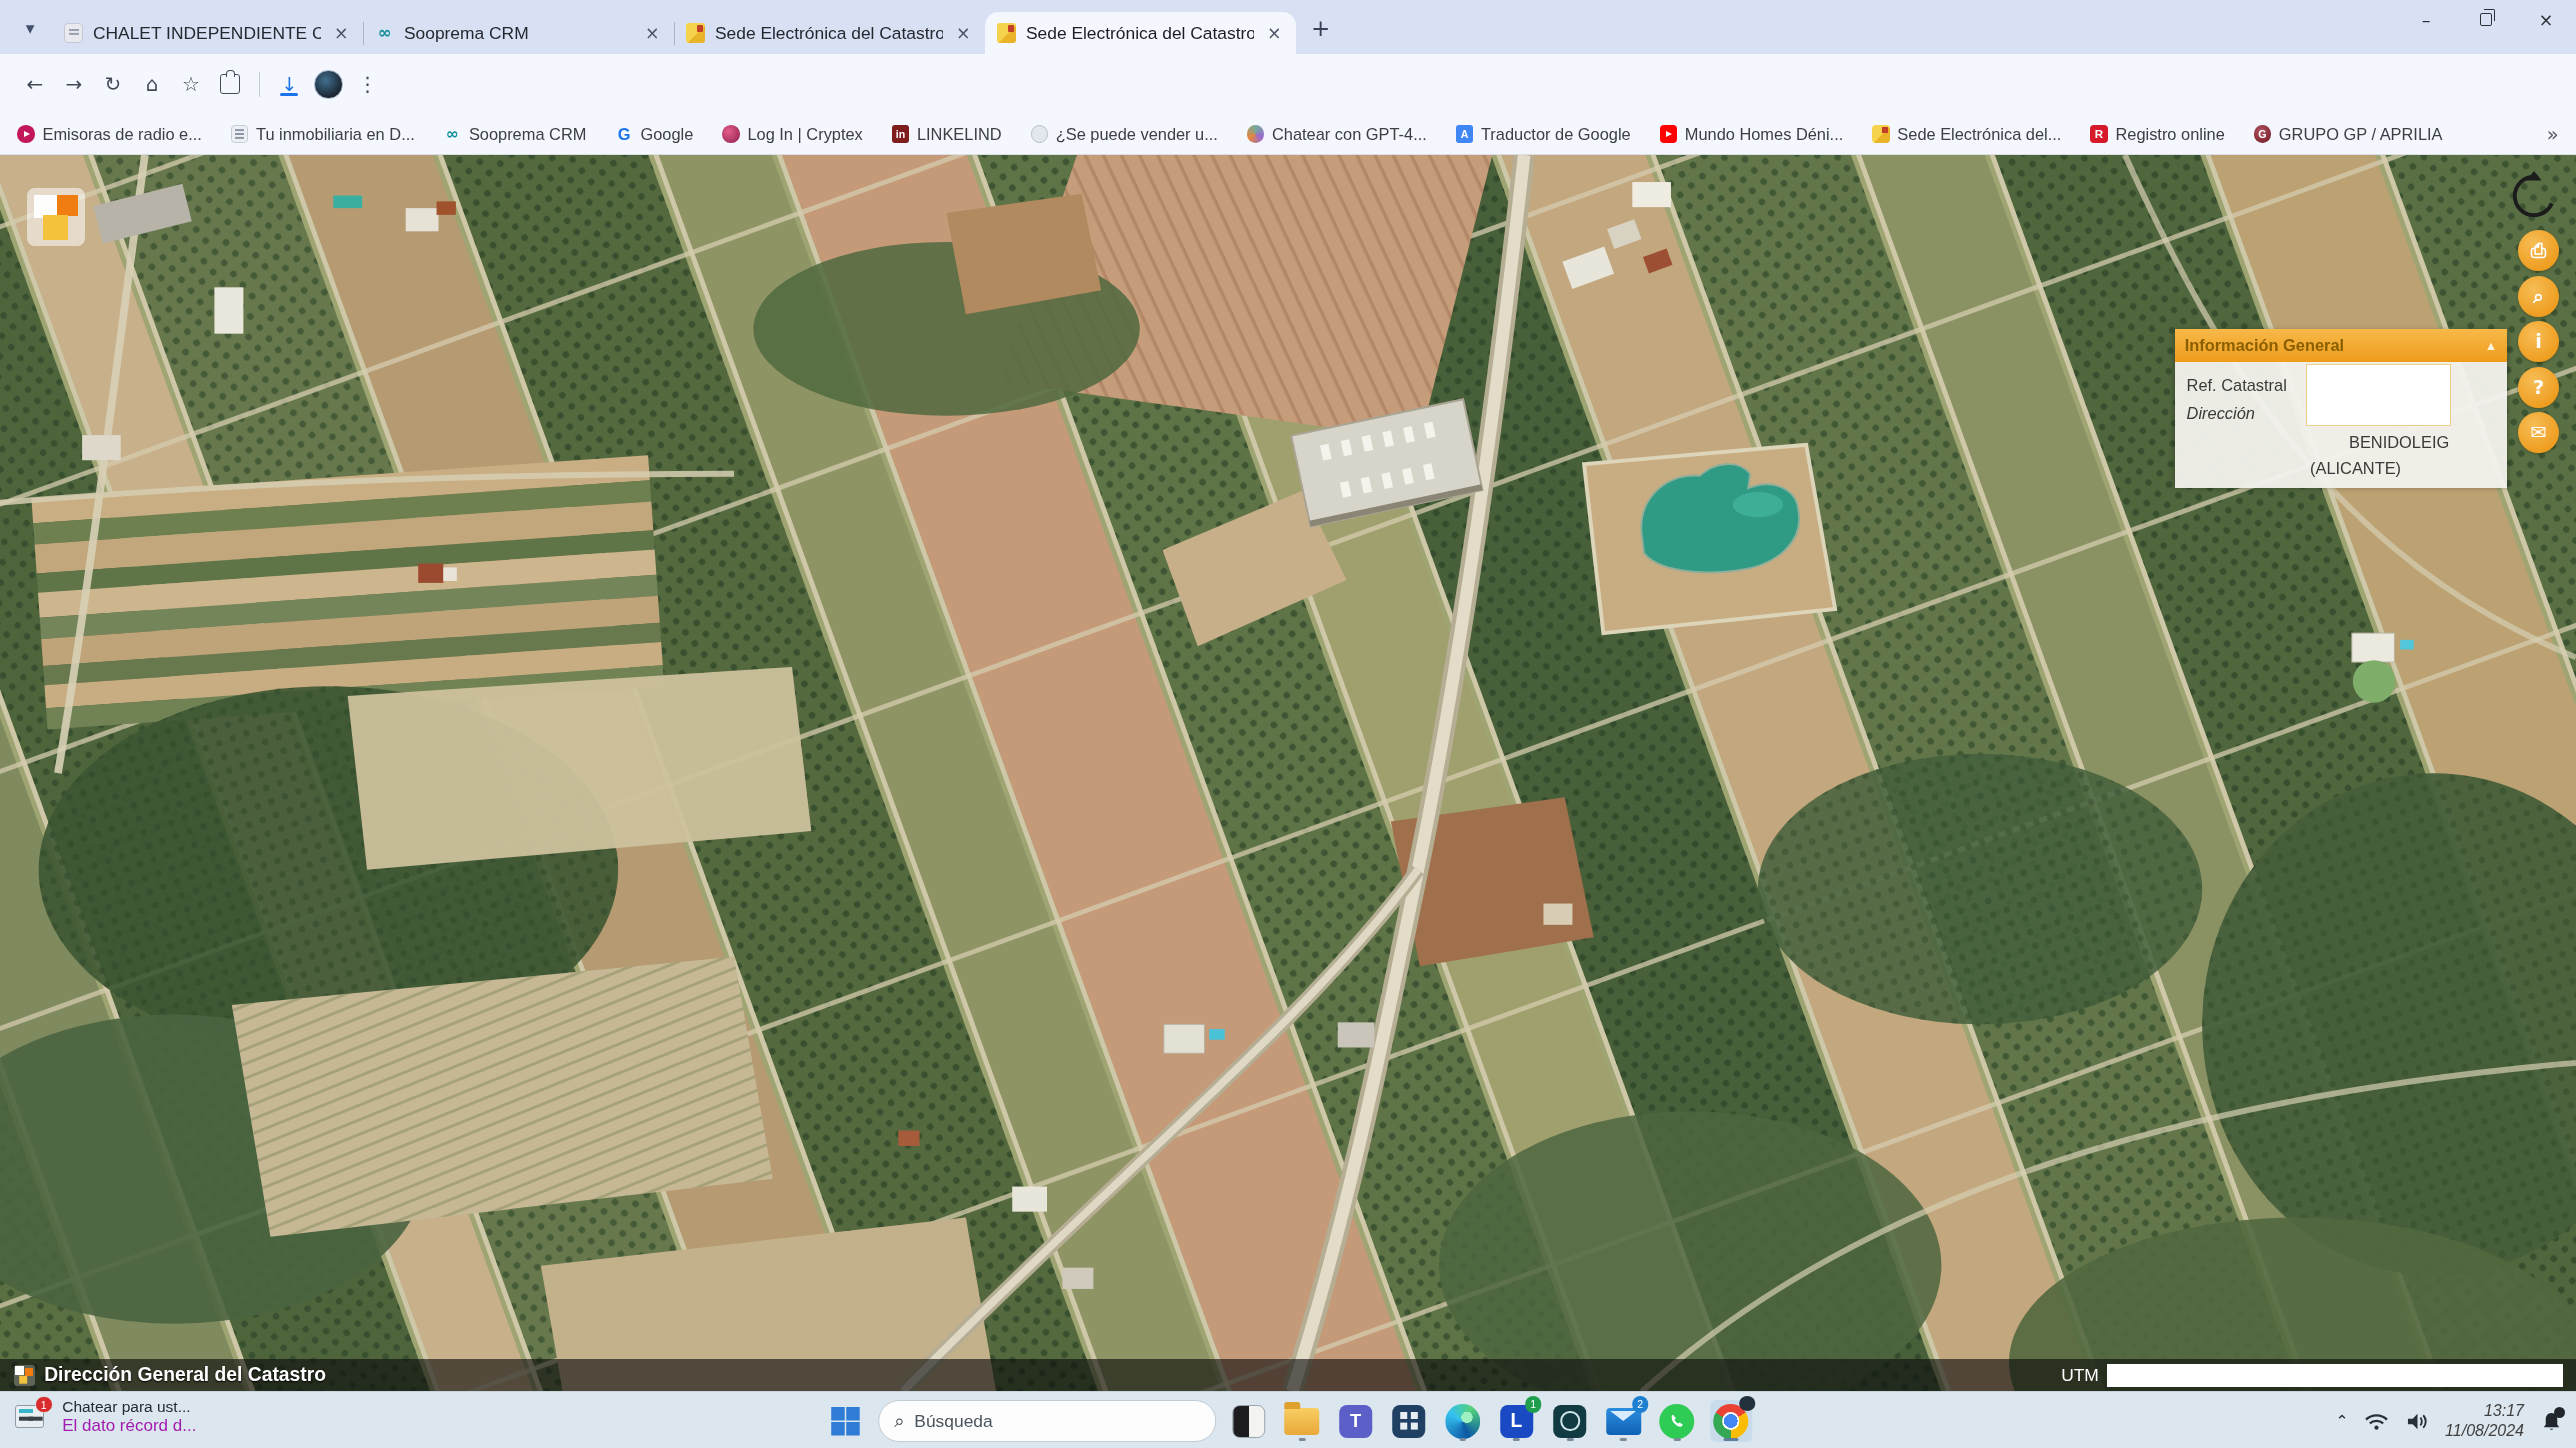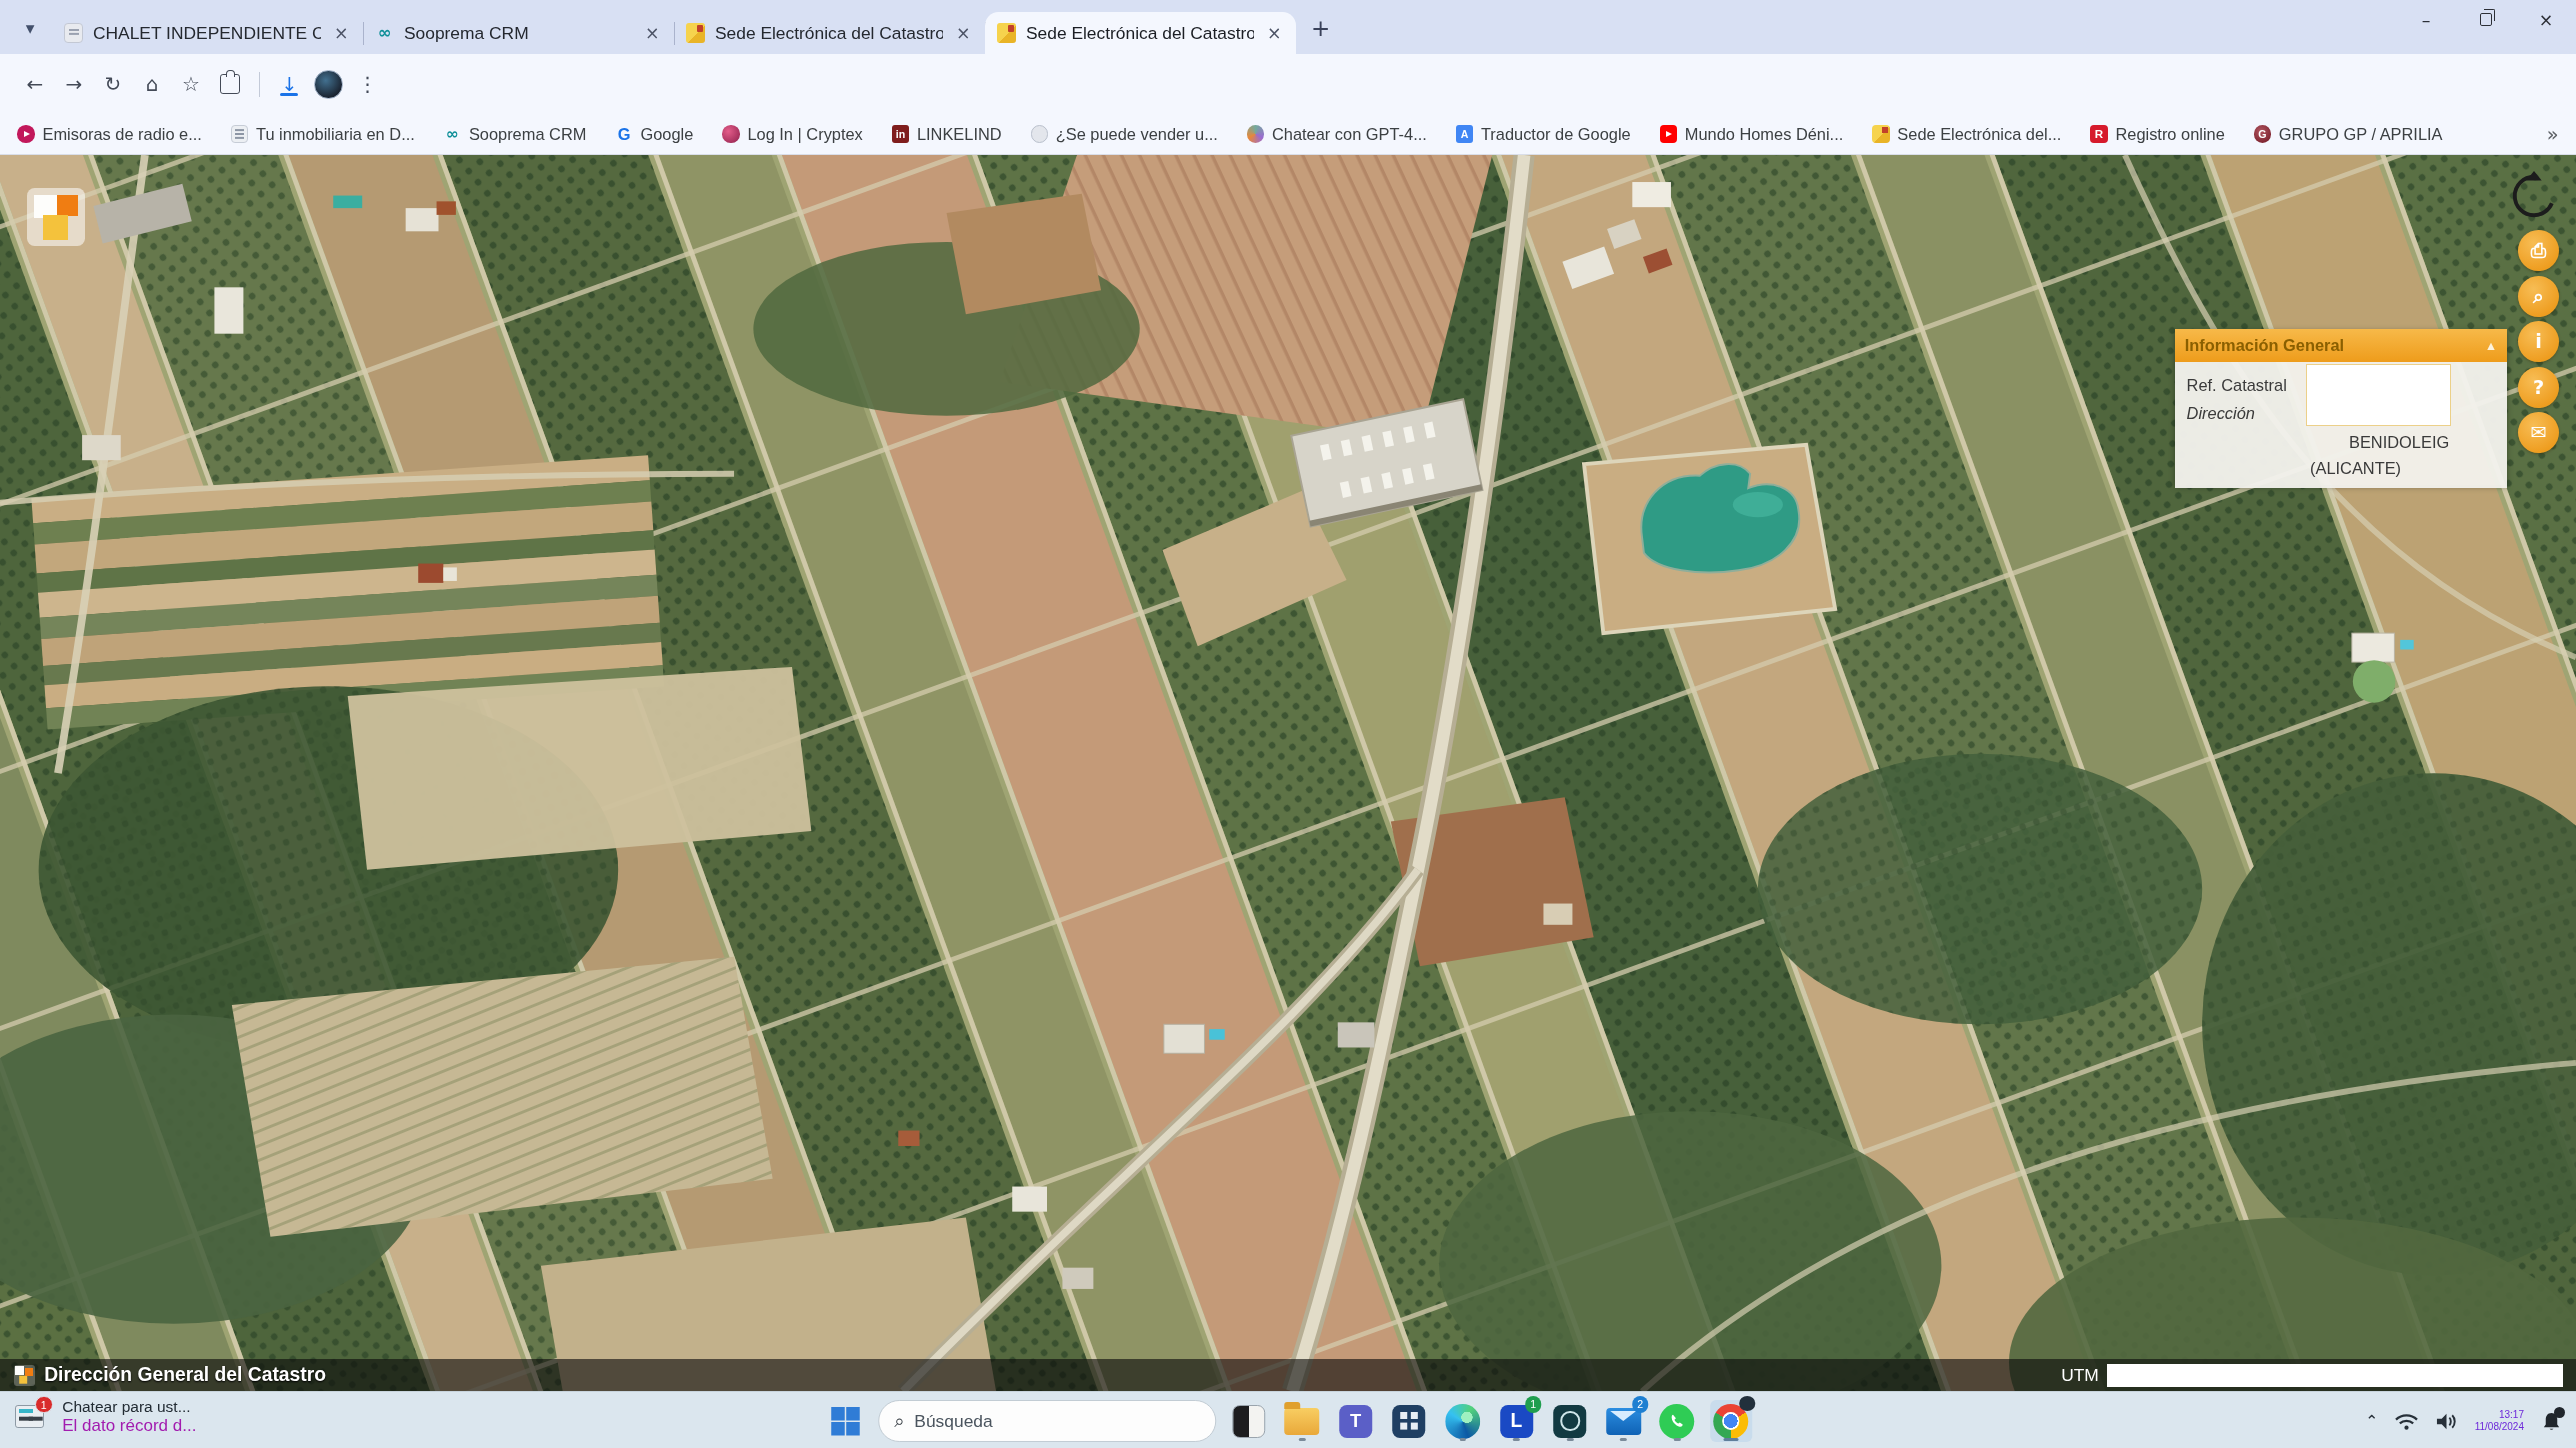--- a/index.html
+++ b/index.html
@@ -185,21 +185,21 @@
     background:radial-gradient(circle, #4285f4 0 55%, #fff 56% 100%); }
   .appbadge { position:absolute; right:-3.9px; top:-3.9px; min-width:16.4px; height:16.4px; border-radius:50%;
     color:#fff; font-size:10.6px; display:flex; align-items:center; justify-content:center; z-index:2; }
   .appbadge.green { background:#1f9e4e; }
   .appbadge.blue { background:#1e7fd1; }
   .appbadge.dark { background:#22303c; width:14.5px; height:14.5px; }
 
   #tray { position:absolute; right:13.5px; top:0; height:58px; display:flex; align-items:center; gap:15.5px; }
   #tray .chev { font-size:15.5px; color:#273039; }
   #tray svg { display:block; }
-  #clock { text-align:right; font-size:10px; color:#6d28d9; line-height:1.25; }
+  #clock { text-align:right; font-size:16px; color:#404040; line-height:1.25;font-style:italic; }
   .bellwrap { position:relative; }
   .belldot { position:absolute; right:-2.9px; top:-2.9px; width:11.6px; height:11.6px; border-radius:50%; background:#20262c; }
 </style>
 </head>
 <body>
 
 <div id="tabstrip">
   <div class="tabsearch ico">▾</div>
 
   <div class="tab">

